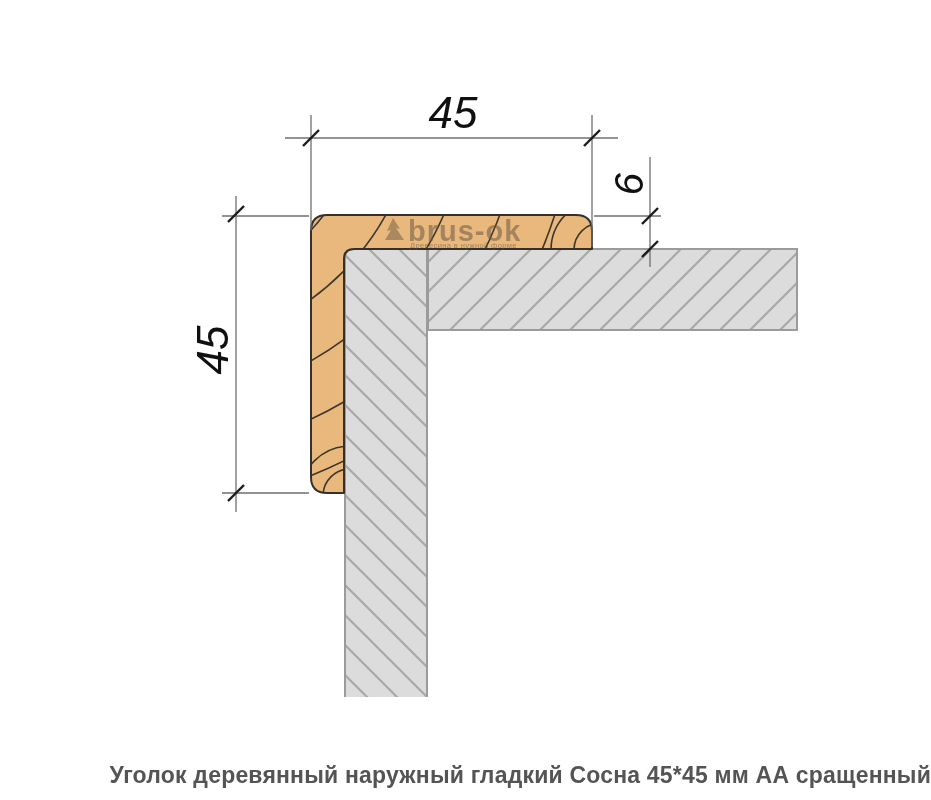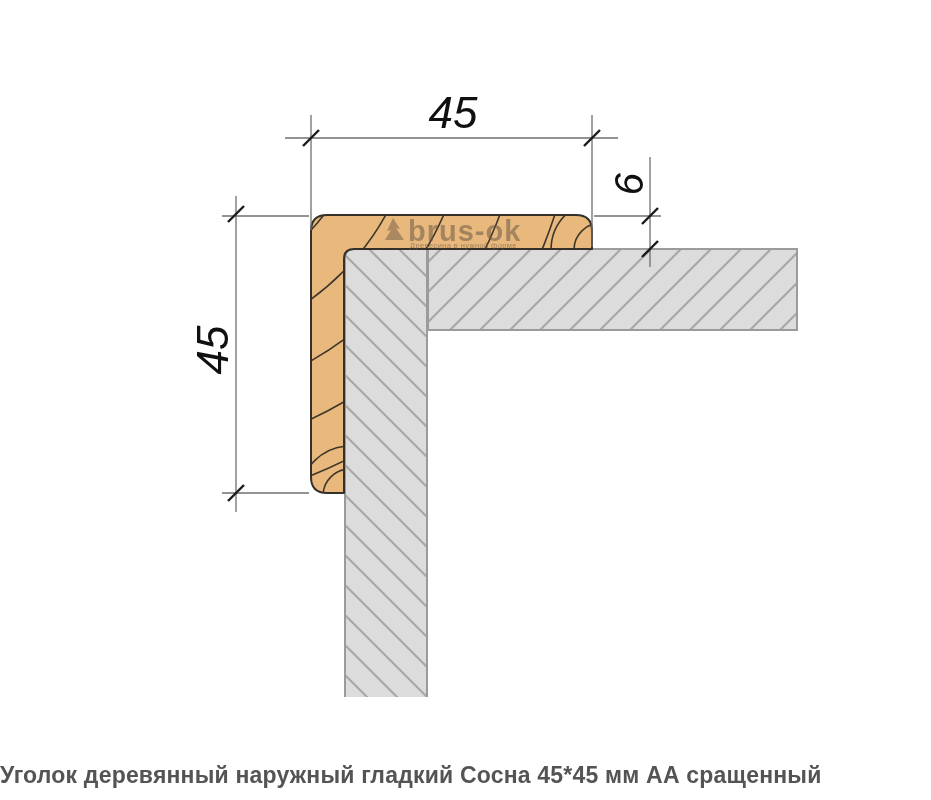--- a/index.html
+++ b/index.html
@@ -4,21 +4,21 @@
 <style>
   html,body{margin:0;padding:0;}
   body{
     width:931px;height:800px;background:#ffffff;position:relative;overflow:hidden;
     font-family:"Liberation Sans", sans-serif;
   }
   .stage{position:absolute;top:0;left:0;width:931px;height:800px;}
   svg{display:block;}
   .caption{
     position:absolute;left:0;top:762px;width:931px;
-    text-align:left;
+    text-align:right;
     font-family:"Liberation Sans", sans-serif;
     font-size:23px;font-weight:bold;letter-spacing:0.2px;
     color:#545454;
   }
   text.dim{
     font-family:"Liberation Sans", sans-serif;
     font-style:italic;
     fill:#101010;
   }
   text.wm-brand{

